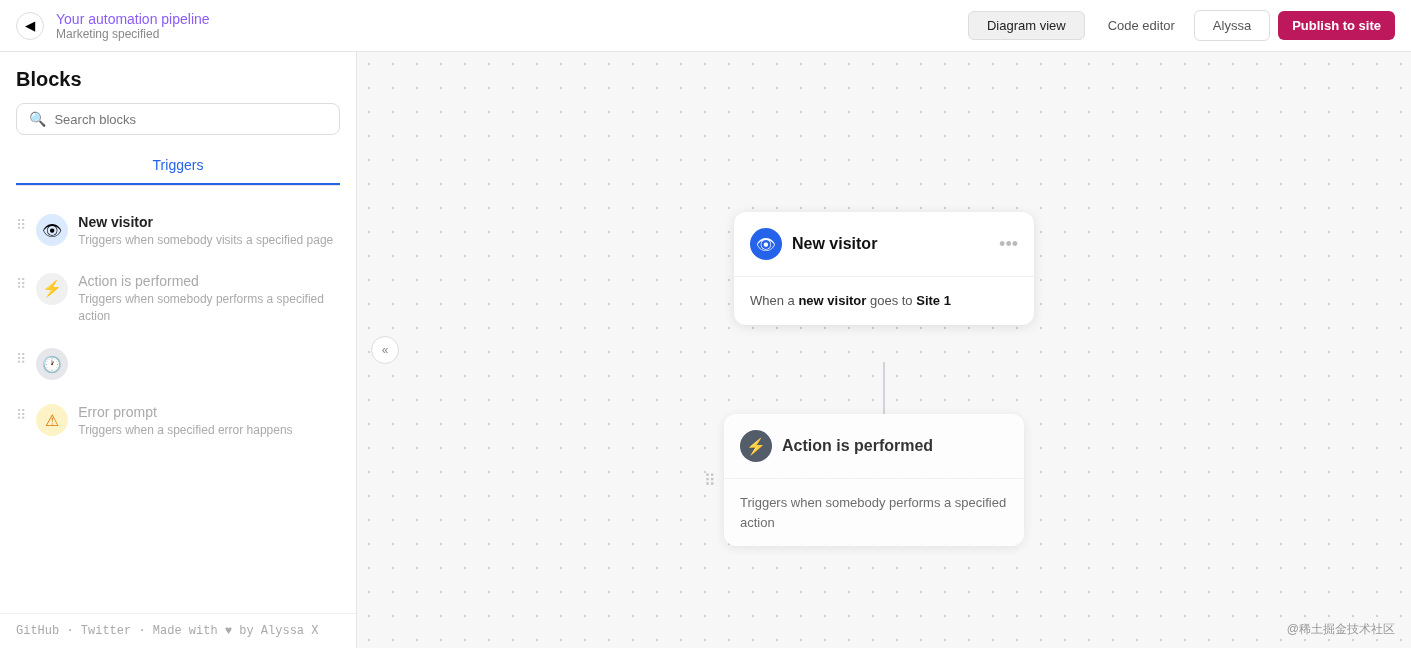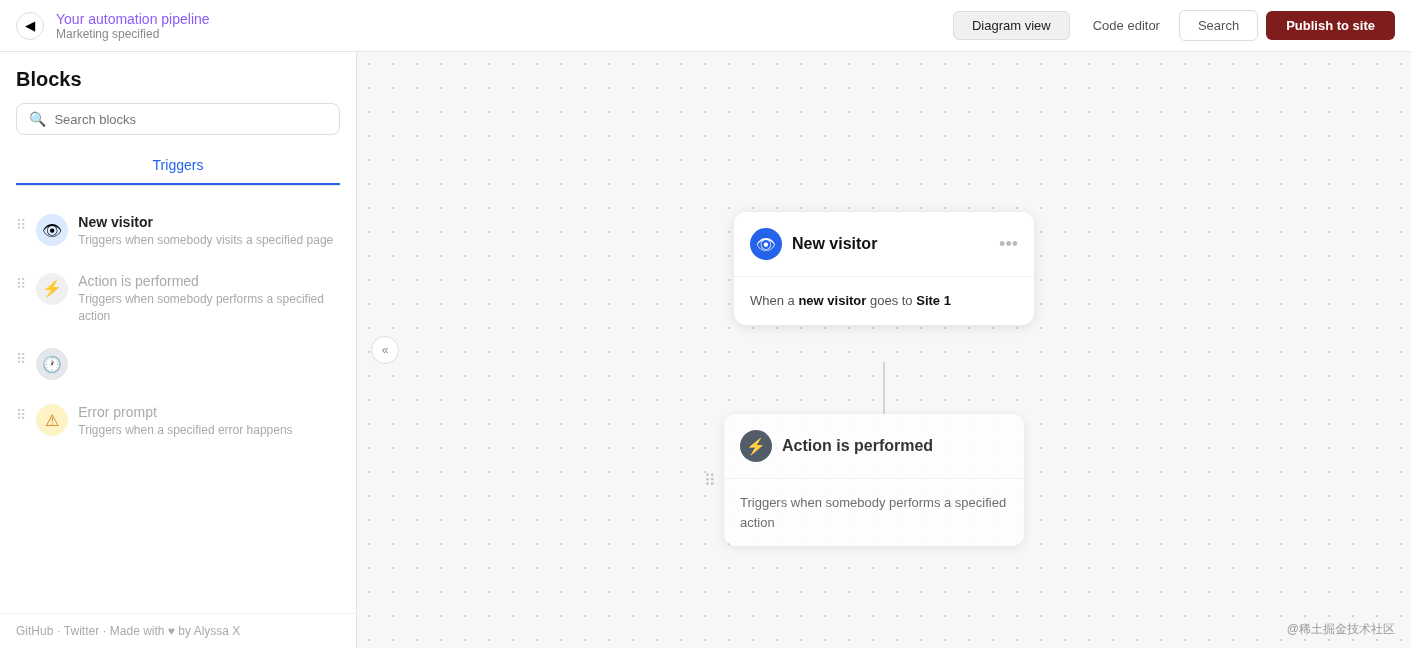--- a/index.html
+++ b/index.html
@@ -24,22 +24,22 @@
       padding: 6px 18px; border-radius: 6px; font-size: 13px; cursor: pointer;
       border: 1px solid transparent; background: transparent; color: #555;
     }
     .header-tab.active { background: #f0f0f0; border-color: #ddd; color: #222; font-weight: 500; }
     .header-actions { display: flex; gap: 8px; margin-left: auto; align-items: center; }
     .btn-discard {
       padding: 7px 18px; border: 1px solid #ddd; border-radius: 6px;
       background: #fff; color: #555; font-size: 13px; cursor: pointer;
     }
     .btn-publish {
-      padding: 7px 20px; border: none; border-radius: 6px;
-      background: #7f1d1d; color: #fff; font-size: 13px; font-weight: 600; cursor: pointer;
+      padding: 7px 14px; border: none; border-radius: 6px;
+      background: #be185d; color: #fff; font-size: 13px; font-weight: 600; cursor: pointer;
     }
 
     
     .main { display: flex; flex: 1; overflow: hidden; }
 
     
     .sidebar {
       width: 357px; background: #fff; border-right: 1px solid #e5e5e5;
       display: flex; flex-direction: column; flex-shrink: 0;
     }
@@ -77,21 +77,21 @@
     .block-icon.gray { background: #f0f0f0; }
     .block-icon.dark { background: #e5e7eb; }
     .block-icon.orange { background: #fef3c7; }
     .block-info { flex: 1; }
     .block-name { font-size: 14px; font-weight: 600; color: #222; margin-bottom: 2px; }
     .block-name.muted { color: #aaa; font-weight: 400; }
     .block-desc { font-size: 12px; color: #aaa; line-height: 1.4; }
 
     
     .sidebar-footer {
-      padding: 10px 16px; font-size: 12px; color: #aaa; border-top: 1px solid #f0f0f0;
+      padding: 10px 16px; font-size: 12px; color: #aaa; border-top: 1px solid #f0f0f0; font-family: Liberation Mono, monospace;
     }
 
     
     .canvas {
       flex: 1; background: #f7f7f7; position: relative; overflow: hidden;
       background-image: radial-gradient(circle, #d0d0d0 1px, transparent 1px);
       background-size: 24px 24px;
     }
 
     
@@ -143,21 +143,21 @@
   </button>
   <div class="header-title">
     <div class="title">Your automation pipeline</div>
     <div class="subtitle">Marketing specified</div>
   </div>
   <div class="header-tabs">
     <button class="header-tab active">Diagram view</button>
     <button class="header-tab">Code editor</button>
   </div>
   <div class="header-actions">
-    <button class="btn-discard">Search</button>
+    <button class="btn-discard">Alyssa</button>
     <button class="btn-publish">Publish to site</button>
   </div>
 </header>
 
 <div class="main">
 
   <aside class="sidebar">
     <div class="sidebar-header">
       <div class="sidebar-title">Blocks</div>
       <div class="search-box">

